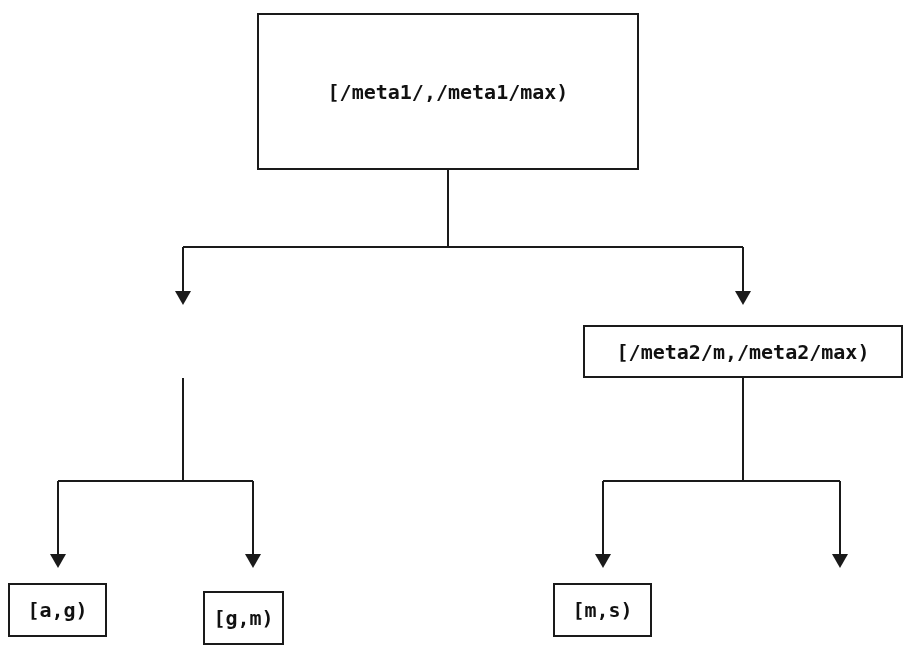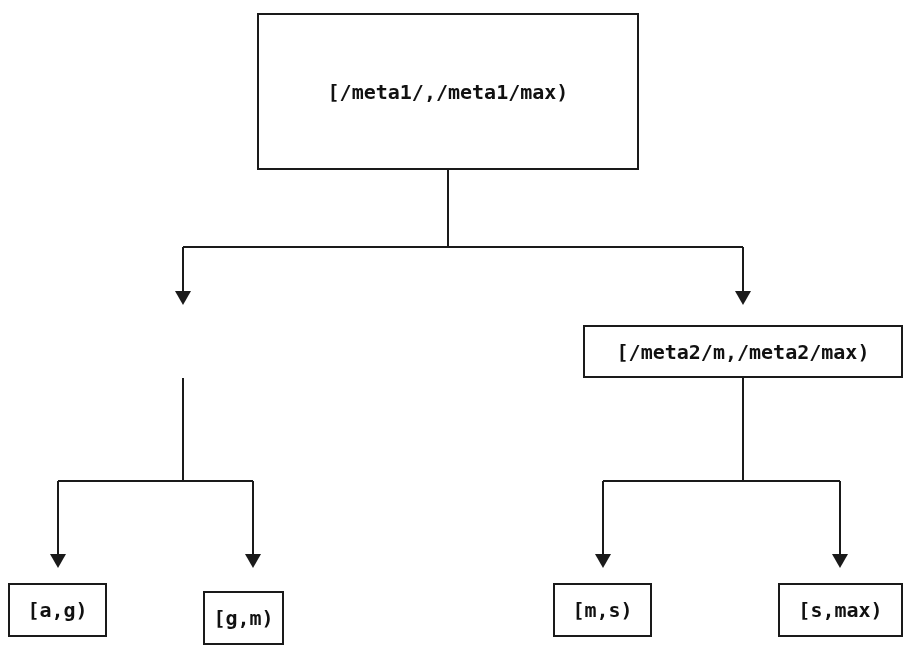--- a/index.html
+++ b/index.html
@@ -86,17 +86,14 @@
   </div>
 
   <div class="node node-leaf-gm">
     <span>[g,m)</span>
   </div>
 
   <div class="node node-leaf-ms">
     <span>[m,s)</span>
   </div>
 
-  <div class="node node-leaf-smax">
-    <span>[s,max)</span>
-  </div>
 
 </div>
 
 </body></html>

